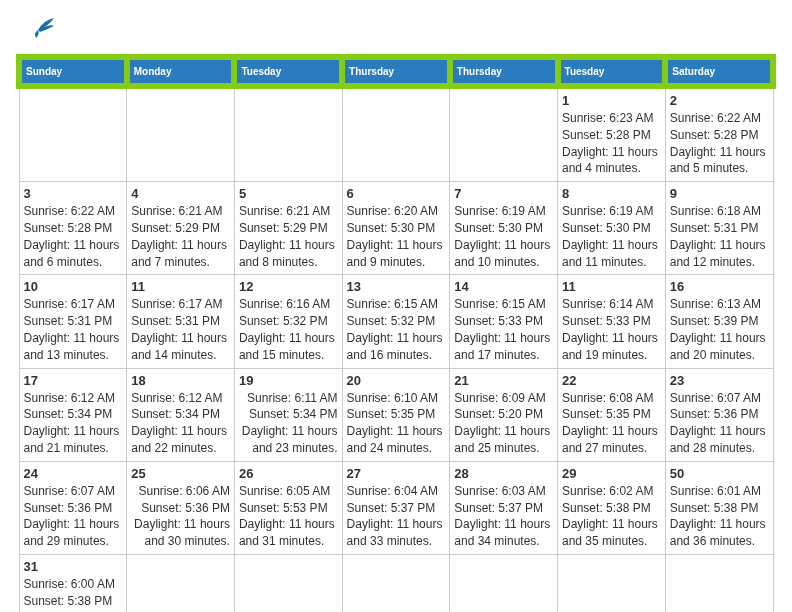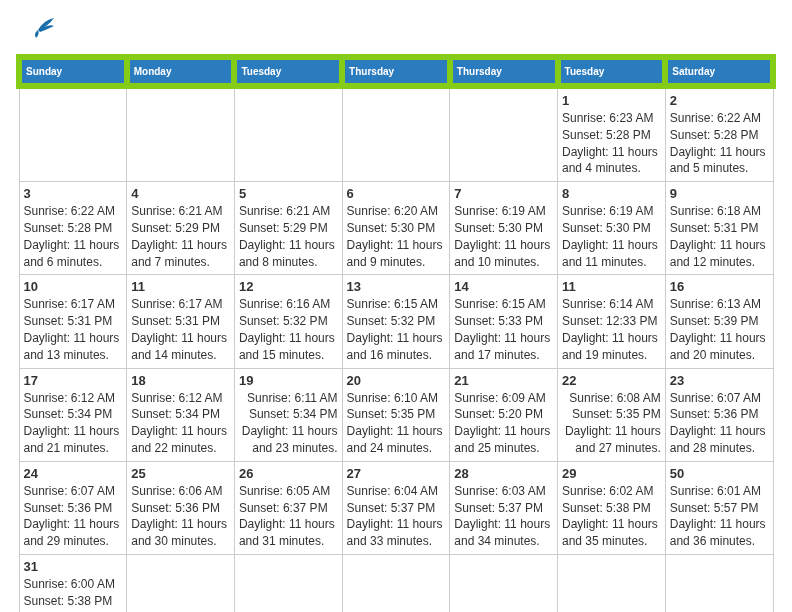--- a/index.html
+++ b/index.html
@@ -204,21 +204,21 @@
         </td>
         <td>
           <span class="day-number">14</span>
           <div class="day-info" style="white-space: pre-line;">Sunrise: 6:15 AM
 Sunset: 5:33 PM
 Daylight: 11 hours and 17 minutes.</div>
         </td>
         <td>
           <span class="day-number">11</span>
           <div class="day-info" style="white-space: pre-line;">Sunrise: 6:14 AM
-Sunset: 12:33 PM
+Sunset: 5:33 PM
 Daylight: 11 hours and 19 minutes.</div>
         </td>
         <td>
           <span class="day-number">16</span>
           <div class="day-info" style="white-space: pre-line;">Sunrise: 6:13 AM
 Sunset: 5:39 PM
 Daylight: 11 hours and 20 minutes.</div>
         </td>
       </tr>
       <tr>
@@ -247,48 +247,48 @@
 Daylight: 11 hours and 24 minutes.</div>
         </td>
         <td>
           <span class="day-number">21</span>
           <div class="day-info" style="white-space: pre-line;">Sunrise: 6:09 AM
 Sunset: 5:20 PM
 Daylight: 11 hours and 25 minutes.</div>
         </td>
         <td>
           <span class="day-number">22</span>
-          <div class="day-info" style="white-space: pre-line; text-align: right;">Sunrise: 6:08 AM
+          <div class="day-info" style="white-space: pre-line;">Sunrise: 6:08 AM
 Sunset: 5:35 PM
 Daylight: 11 hours and 27 minutes.</div>
         </td>
         <td>
           <span class="day-number">23</span>
           <div class="day-info" style="white-space: pre-line;">Sunrise: 6:07 AM
 Sunset: 5:36 PM
 Daylight: 11 hours and 28 minutes.</div>
         </td>
       </tr>
       <tr>
         <td>
           <span class="day-number">24</span>
           <div class="day-info" style="white-space: pre-line;">Sunrise: 6:07 AM
 Sunset: 5:36 PM
 Daylight: 11 hours and 29 minutes.</div>
         </td>
         <td>
           <span class="day-number">25</span>
-          <div class="day-info" style="white-space: pre-line;">Sunrise: 6:06 AM
+          <div class="day-info" style="white-space: pre-line; text-align: right;">Sunrise: 6:06 AM
 Sunset: 5:36 PM
 Daylight: 11 hours and 30 minutes.</div>
         </td>
         <td>
           <span class="day-number">26</span>
           <div class="day-info" style="white-space: pre-line;">Sunrise: 6:05 AM
-Sunset: 6:37 PM
+Sunset: 5:53 PM
 Daylight: 11 hours and 31 minutes.</div>
         </td>
         <td>
           <span class="day-number">27</span>
           <div class="day-info" style="white-space: pre-line;">Sunrise: 6:04 AM
 Sunset: 5:37 PM
 Daylight: 11 hours and 33 minutes.</div>
         </td>
         <td>
           <span class="day-number">28</span>
@@ -298,21 +298,21 @@
         </td>
         <td>
           <span class="day-number">29</span>
           <div class="day-info" style="white-space: pre-line;">Sunrise: 6:02 AM
 Sunset: 5:38 PM
 Daylight: 11 hours and 35 minutes.</div>
         </td>
         <td>
           <span class="day-number">50</span>
           <div class="day-info" style="white-space: pre-line;">Sunrise: 6:01 AM
-Sunset: 5:57 PM
+Sunset: 5:38 PM
 Daylight: 11 hours and 36 minutes.</div>
         </td>
       </tr>
       <tr class="last-row">
         <td>
           <span class="day-number">31</span>
           <div class="day-info" style="white-space: pre-line;">Sunrise: 6:00 AM
 Sunset: 5:38 PM
 Daylight: 11 hours and 37 minutes.</div>
         </td>

